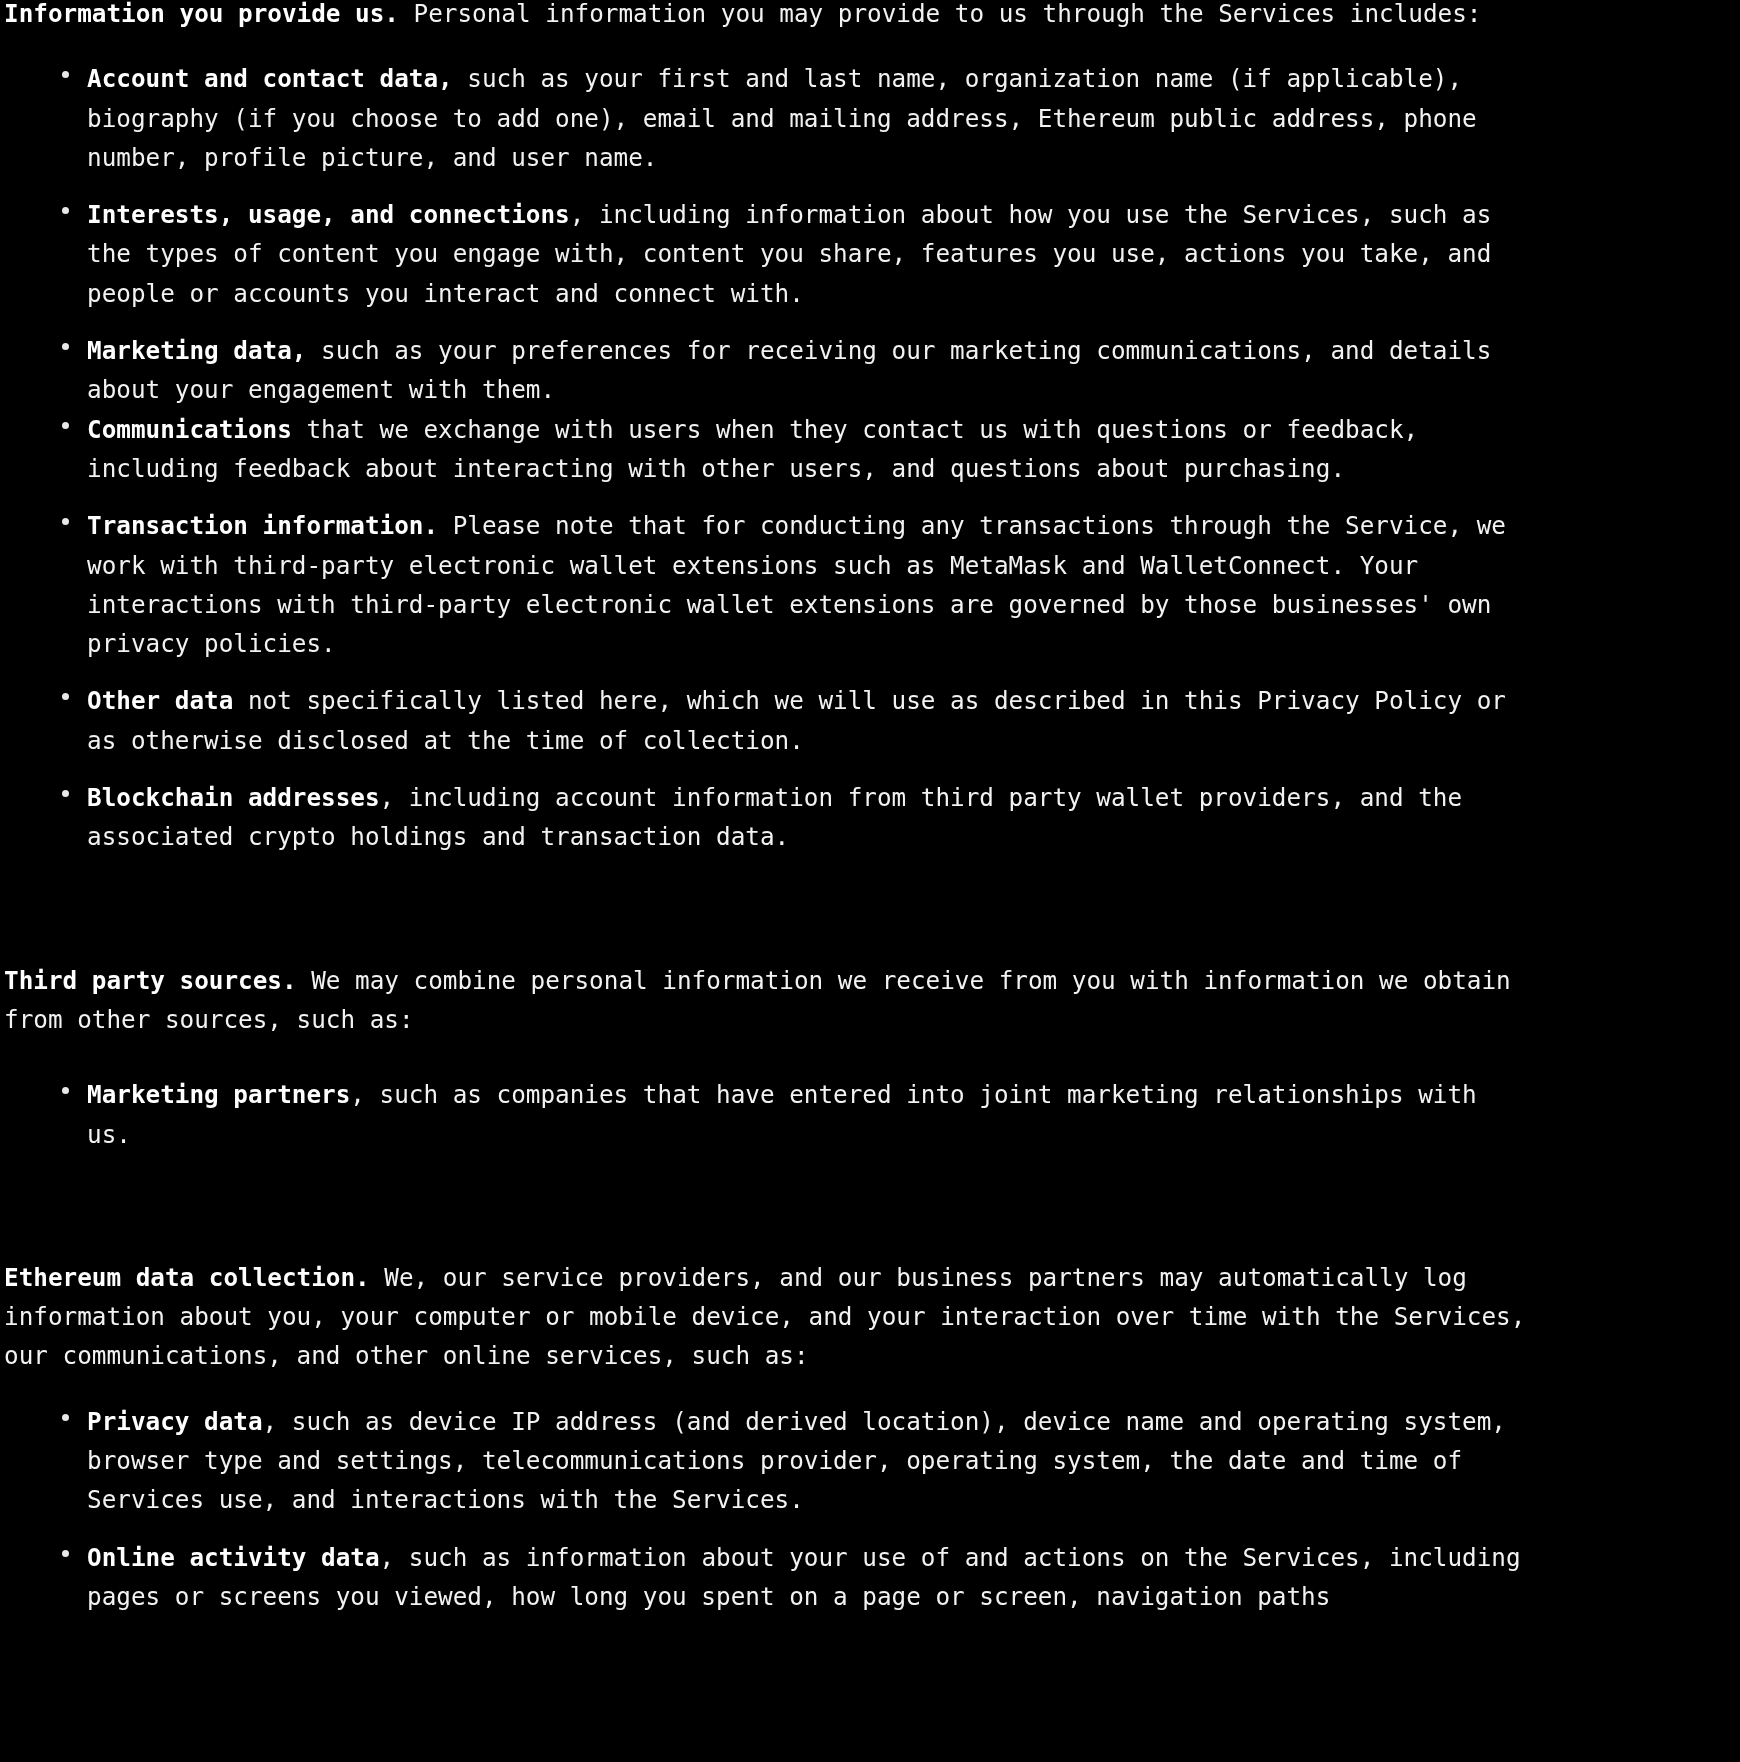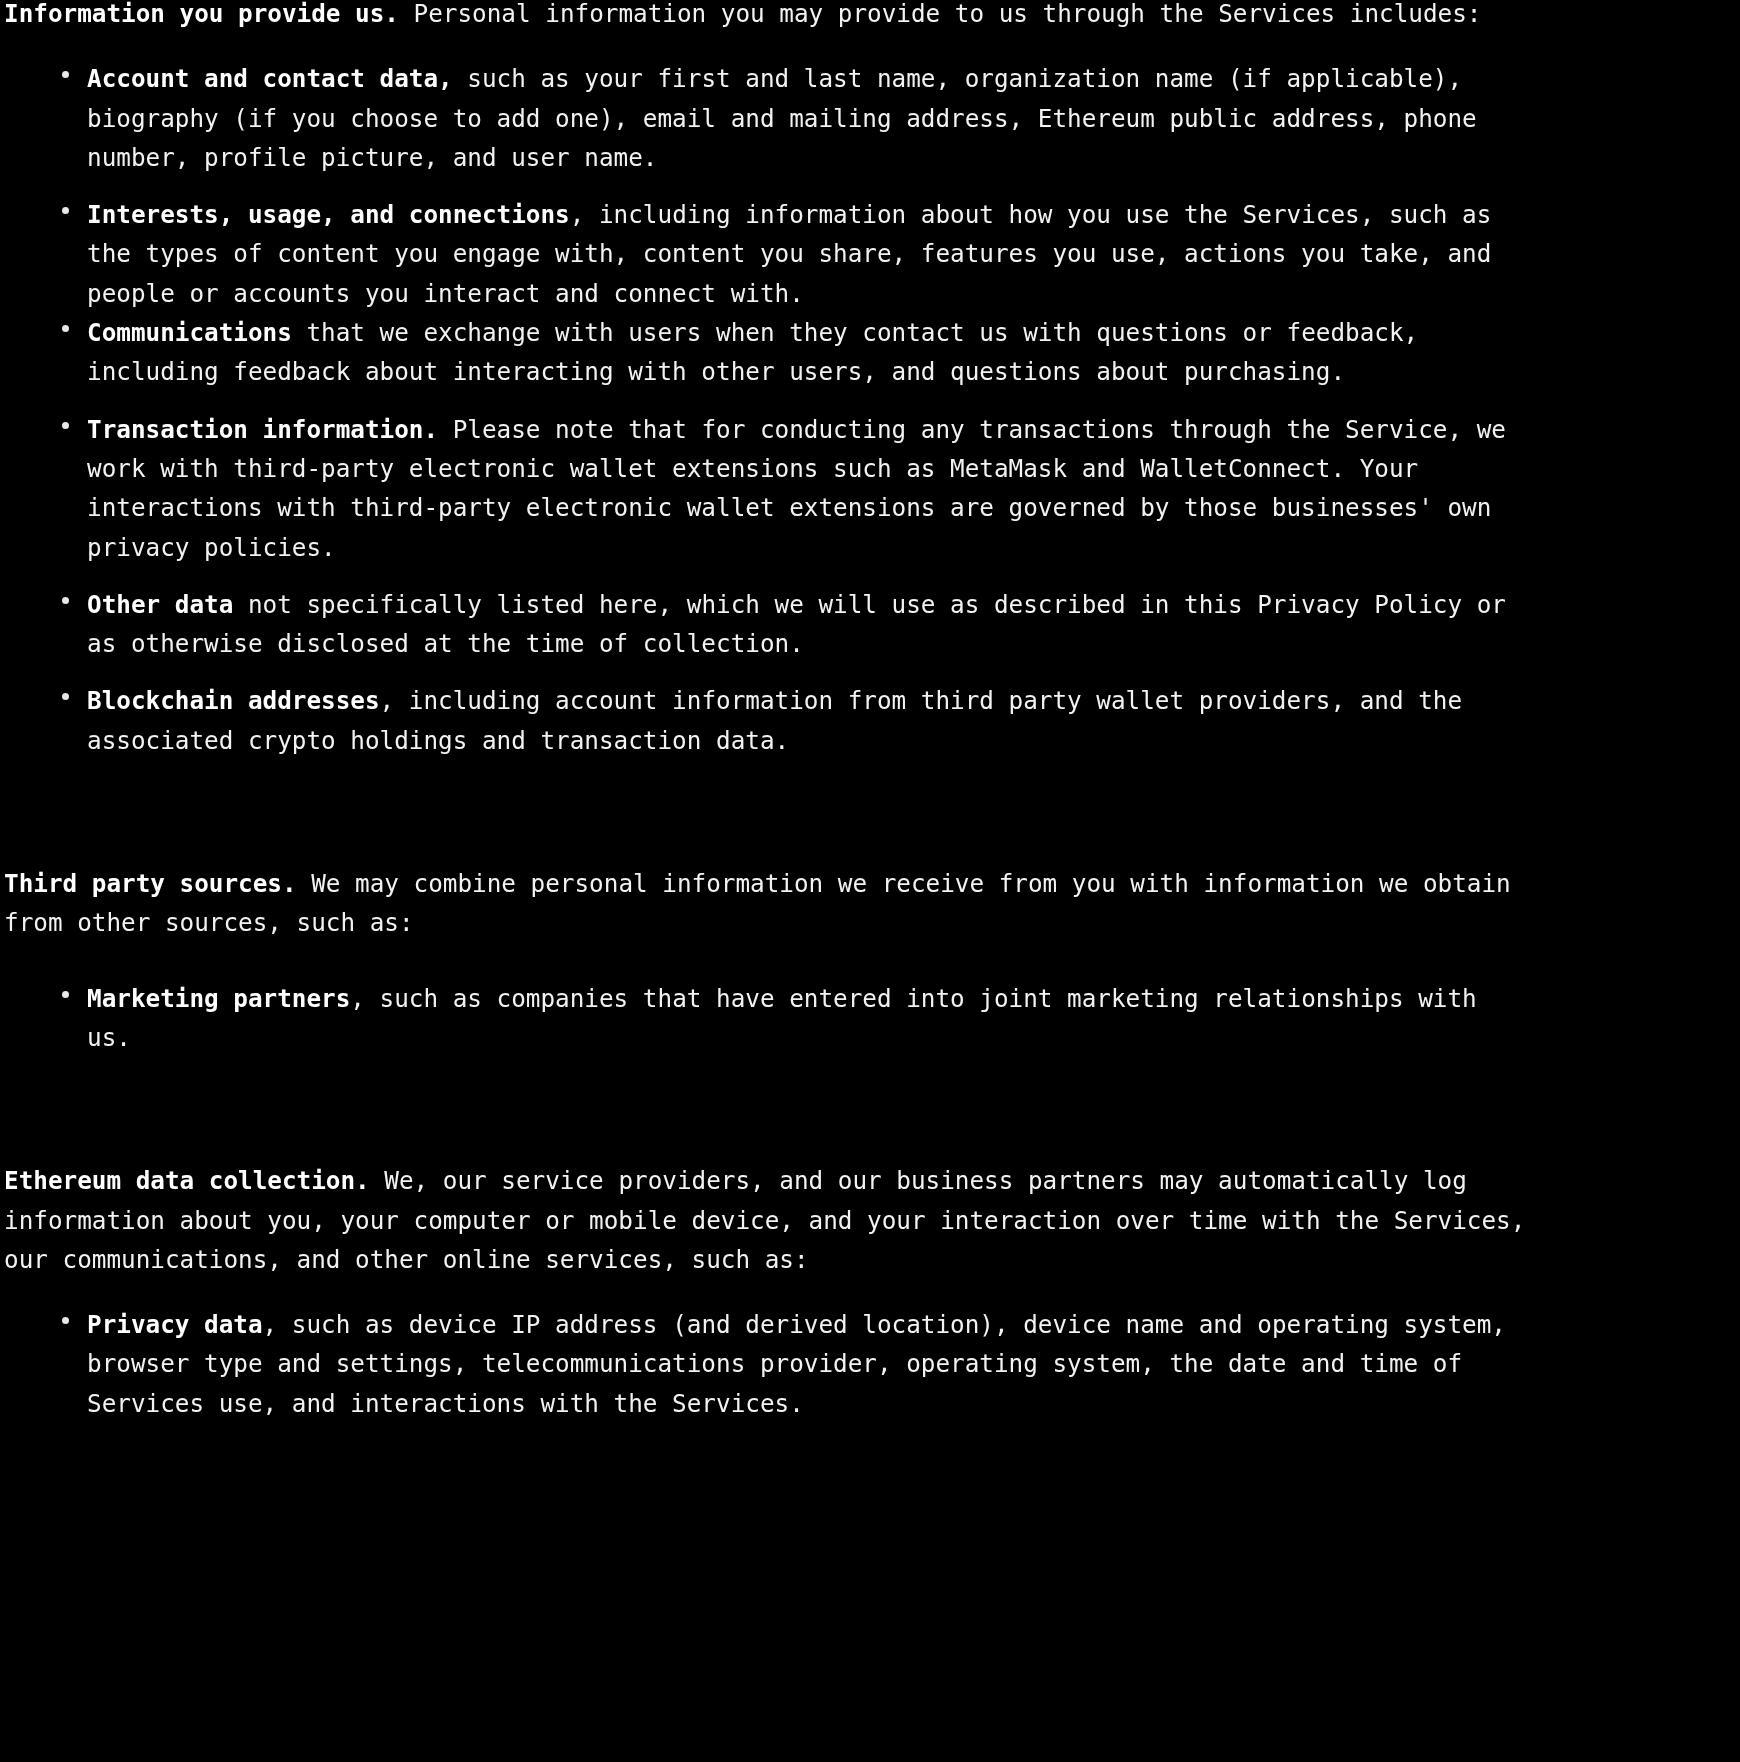--- a/index.html
+++ b/index.html
@@ -86,20 +86,23 @@
 
       <div class="gap-sm"></div>
 
       <ul class="bullets">
         <li>
           <span class="dot"></span><b>Account and contact data,</b><span> such as your first and last name, organization name (if applicable), biography (if you choose to add one), email and mailing address, Ethereum public address, phone number, profile picture, and user name.</span>
         </li>
         <li style="margin-top:18px">
           <span class="dot"></span><b>Interests, usage, and connections</b><span>, including information about how you use the Services, such as the types of content you engage with, content you share, features you use, actions you take, and people or accounts you interact and connect with.</span>
         </li>
+        <li style="margin-top:18px">
+          <span class="dot"></span><b>Marketing data,</b><span> such as your preferences for receiving our marketing communications, and details about your engagement with them.</span>
+        </li>
         <li>
           <span class="dot"></span><b>Communications</b><span> that we exchange with users when they contact us with questions or feedback, including feedback about interacting with other users, and questions about purchasing.</span>
         </li>
         <li style="margin-top:18px">
           <span class="dot"></span><b>Transaction information.</b><span> Please note that for conducting any transactions through the Service, we work with third-party electronic wallet extensions such as MetaMask and WalletConnect. Your interactions with third-party electronic wallet extensions are governed by those businesses' own privacy policies.</span>
         </li>
         <li style="margin-top:18px">
           <span class="dot"></span><b>Other data</b><span> not specifically listed here, which we will use as described in this Privacy Policy or as otherwise disclosed at the time of collection.</span>
         </li>
         <li style="margin-top:18px">
@@ -126,17 +129,20 @@
 
     <section>
       <p class="para sec-lead"><b>Ethereum data collection.</b><span> We, our service providers, and our business partners may automatically log information about you, your computer or mobile device, and your interaction over time with the Services, our communications, and other online services, such as:</span></p>
 
       <div class="gap-sm"></div>
 
       <ul class="bullets">
         <li>
           <span class="dot"></span><b>Privacy data</b><span>, such as device IP address (and derived location), device name and operating system, browser type and settings, telecommunications provider, operating system, the date and time of Services use, and interactions with the Services.</span>
         </li>
+        <li style="margin-top:18px">
+          <span class="dot"></span><b>Online activity data</b><span>, such as information about your use of and actions on the Services, including pages or screens you viewed, how long you spent on a page or screen, navigation paths</span>
+        </li>
       </ul>
     </section>
 
   </div>
 </div>
 
 </body></html>

